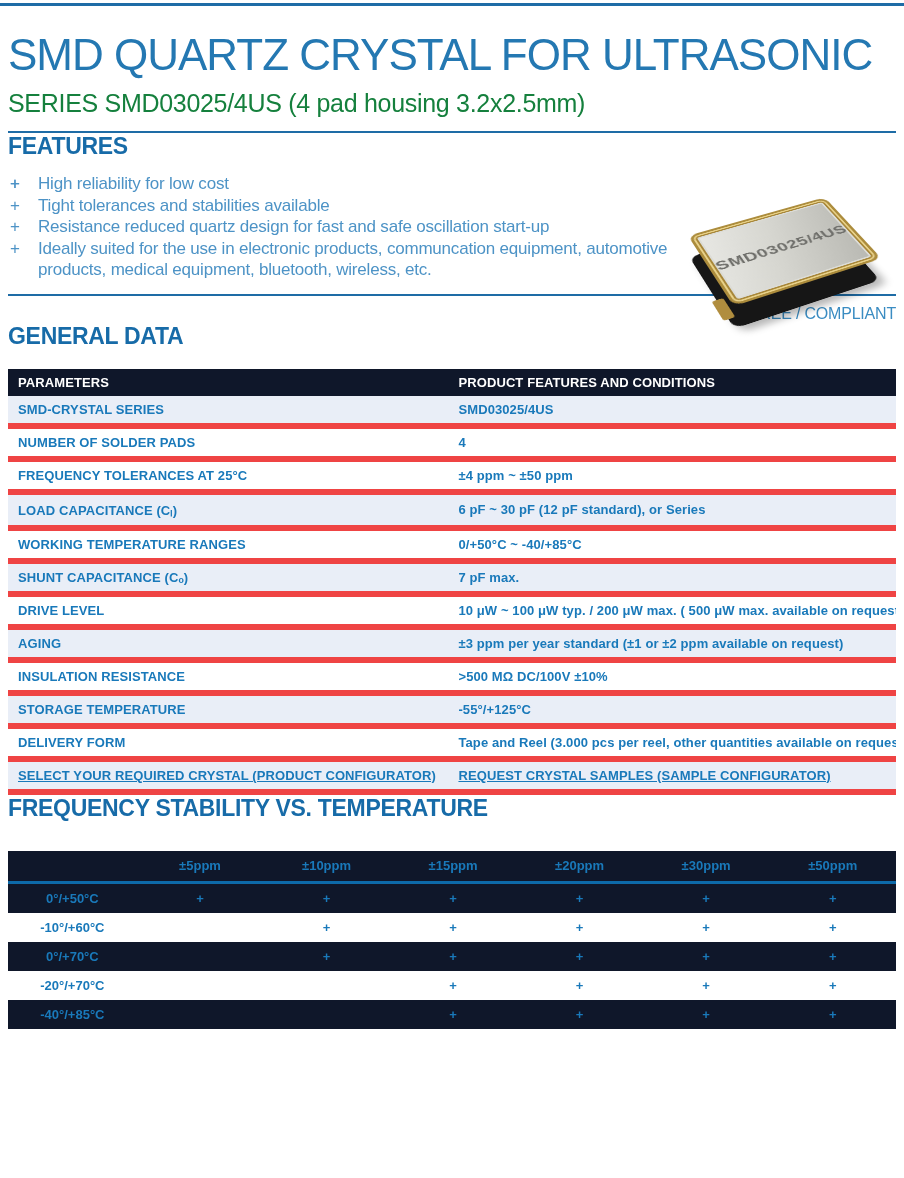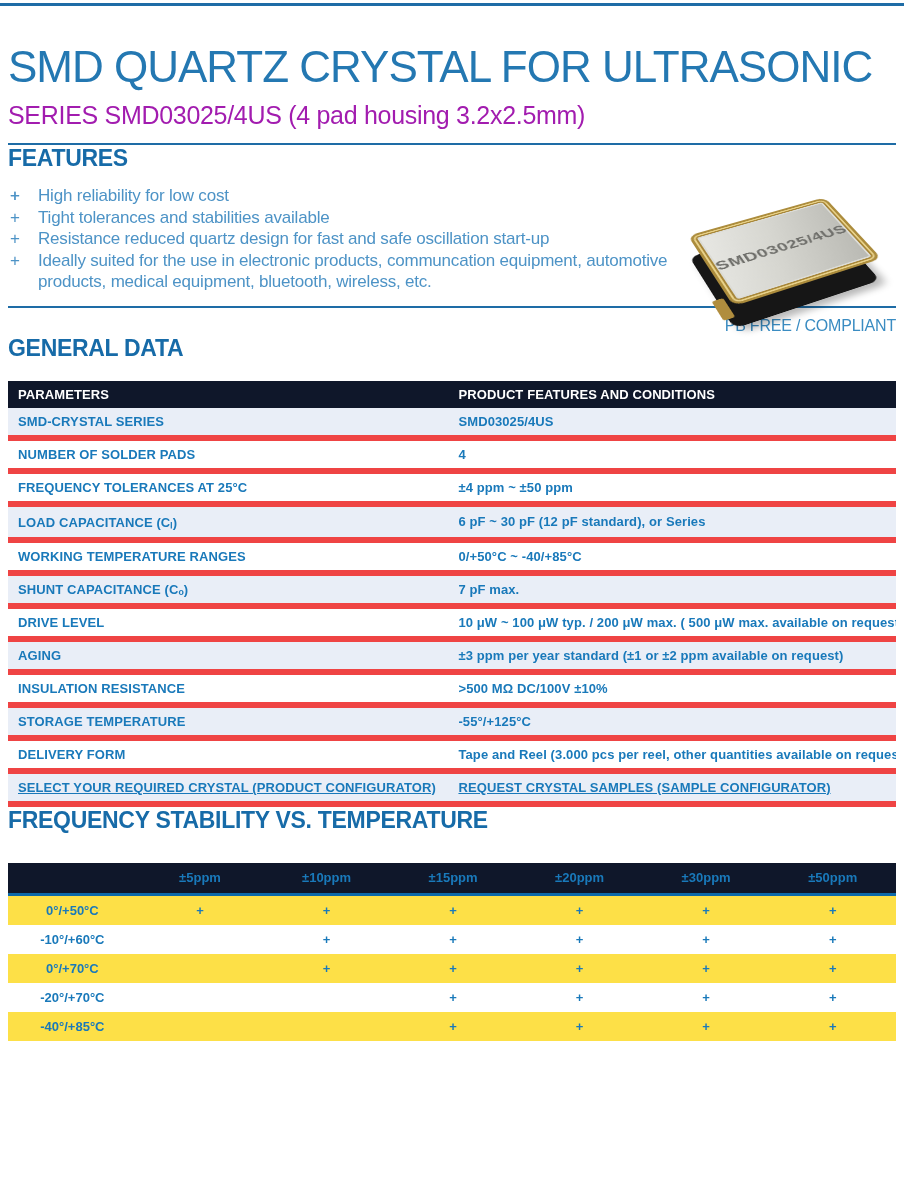--- a/index.html
+++ b/index.html
@@ -1,29 +1,29 @@
 <!DOCTYPE html>
 <html><head>
 <meta charset="utf-8">
 <style>
   html, body { margin:0; padding:0; background:#ffffff; }
   body {
     width:904px; height:1178px; overflow:hidden; position:relative;
     font-family:"Liberation Sans", sans-serif;
     -webkit-font-smoothing:antialiased;
   }
-  .page { position:relative; width:904px; height:1178px; box-sizing:border-box; padding:12px 8px; }
+  .page { position:relative; width:904px; height:1178px; box-sizing:border-box; padding:0 8px; }
 
   .top-rule { position:absolute; top:3px; left:0; width:904px; height:3px; background:#1e6ca6; }
 
   .title {
     margin:0; padding-top:32px; font-size:44px; font-weight:400; color:#2478b2;
     letter-spacing:-1px; line-height:1.05; white-space:nowrap;
   }
-  .subtitle { margin-top:11px; font-size:25px; font-weight:400; color:#a21caf; letter-spacing:-0.3px; }
+  .subtitle { margin-top:11px; font-size:25px; font-weight:400; color:#15803d; letter-spacing:-0.3px; }
 
   .rule { height:2px; background:#1e6ca6; margin-top:13px; }
 
   h2.section { margin:0; font-size:23px; font-weight:700; color:#176ba8; letter-spacing:-0.3px; }
   .features-heading { margin-top:15px; }
 
   ul.features { list-style:none; margin:13px 0 0 0; padding:0; width:688px; }
   ul.features li {
     position:relative; padding-left:30px; font-size:17px; line-height:21.5px;
     color:#4d93c6; letter-spacing:-0.2px;
@@ -77,21 +77,21 @@
 
   table.st { width:100%; border-collapse:collapse; margin-top:29px; table-layout:fixed; }
   table.st col.t1 { width:14.5%; }
   table.st th {
     background:#0f172a; color:#1979ba; font-size:13px; font-weight:700; height:30px;
     text-align:center; border-bottom:3px solid #0d6aa9; padding:0;
   }
   table.st td {
     font-size:13px; font-weight:700; color:#1979ba; height:29px; text-align:center; padding:0;
   }
-  table.st tr.alt td { background:#fde047; }
+  table.st tr.alt td { background:#0f172a; }
 </style>
 </head>
 <body>
 
 <div class="page">
 
   <div class="top-rule"></div>
 
   <h1 class="title">SMD QUARTZ CRYSTAL FOR ULTRASONIC</h1>
   <div class="subtitle">SERIES SMD03025/4US (4 pad housing 3.2x2.5mm)</div>

